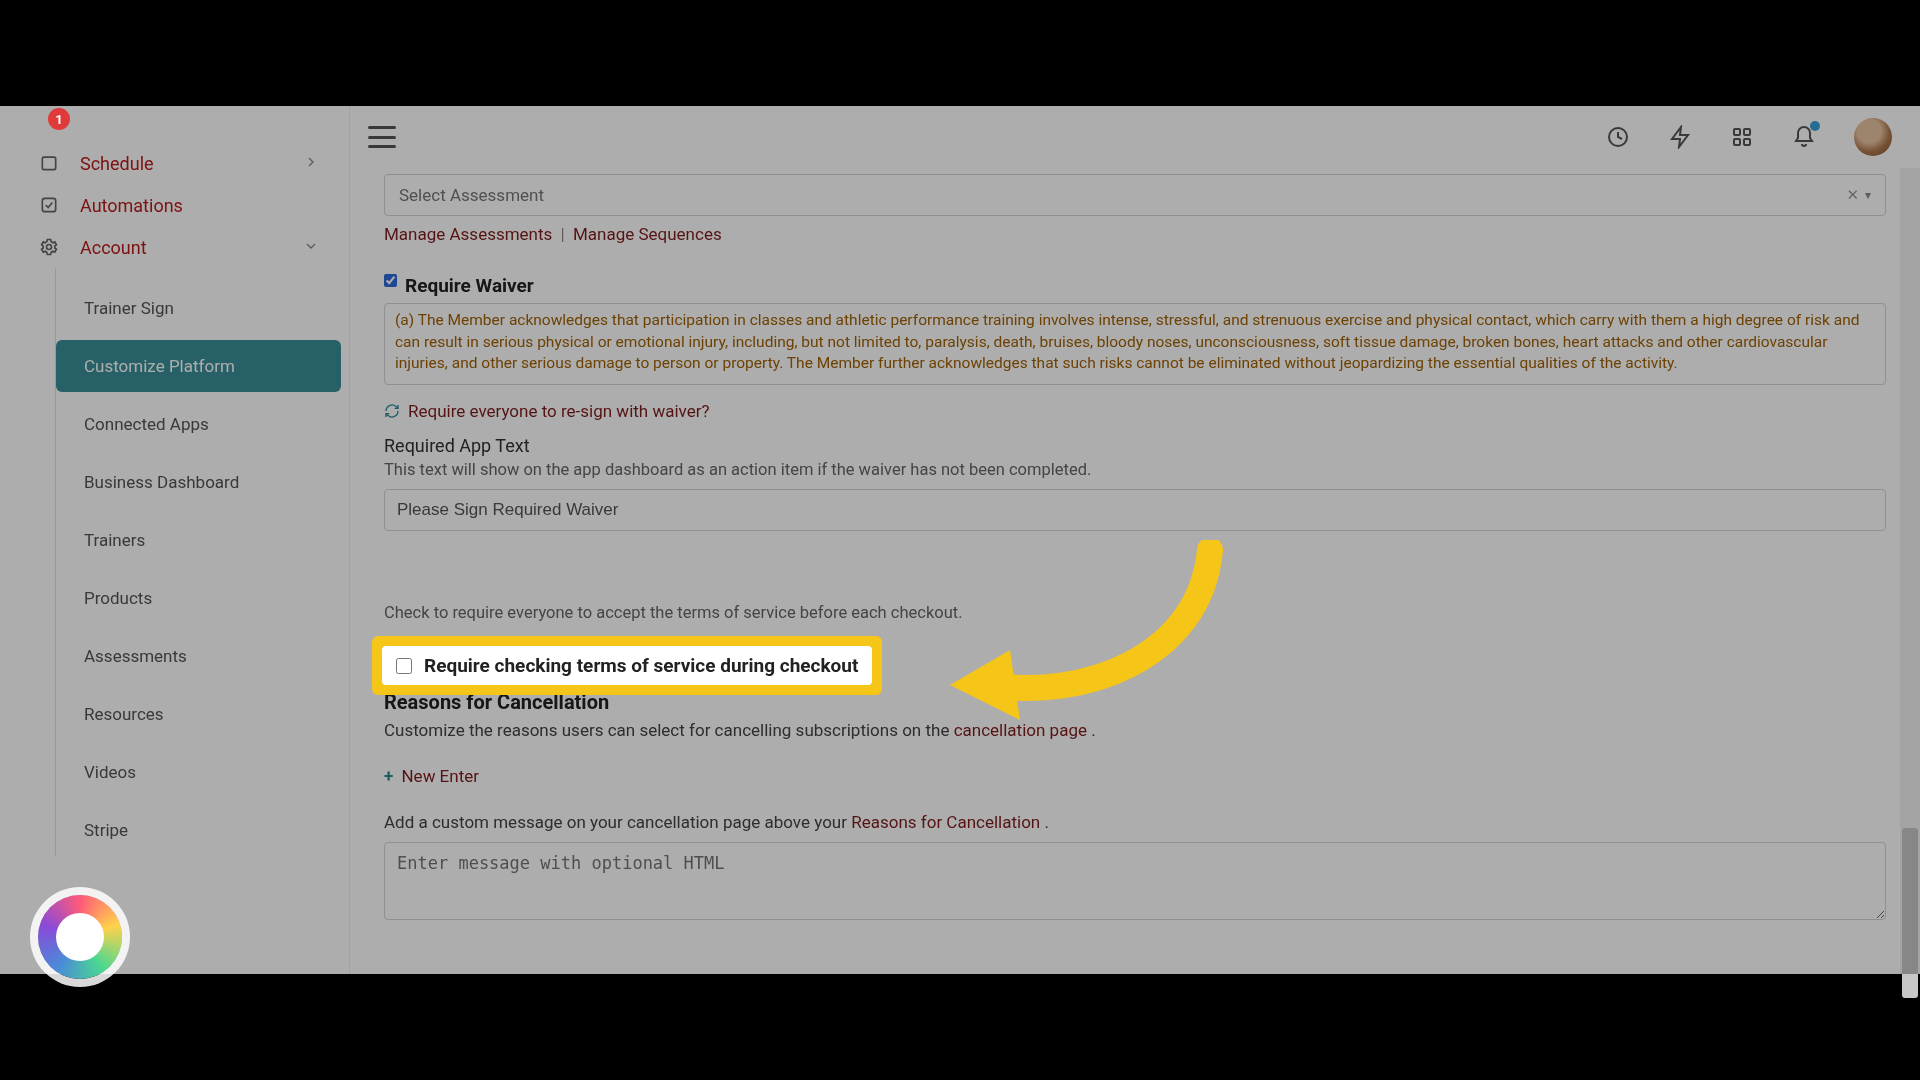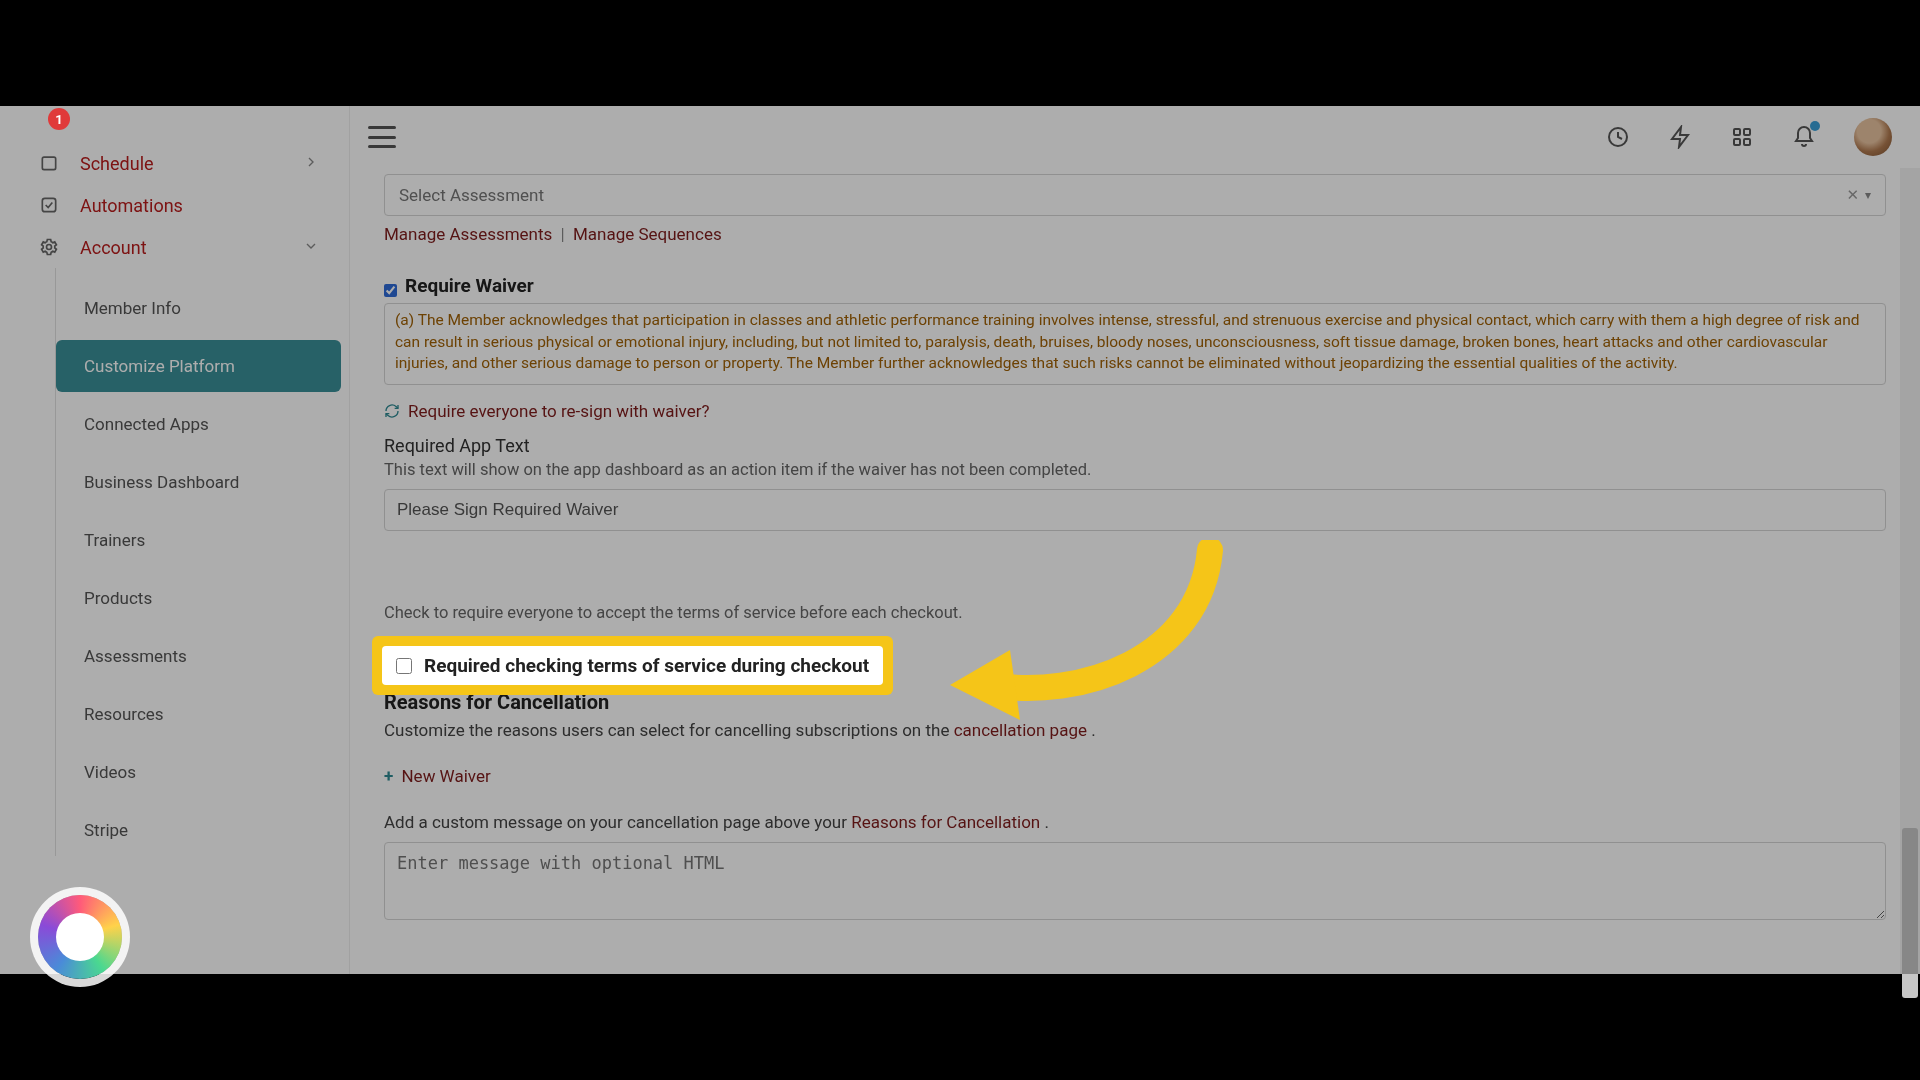--- a/index.html
+++ b/index.html
@@ -36,21 +36,21 @@
 
   .content { flex:1; overflow-y: auto; padding: 6px 34px 40px 34px; font-size: 17px; color:#444; }
 
   .select-wrap { position:relative; border:1px solid #d4d4d4; border-radius:4px; height:42px; display:flex; align-items:center; padding:0 14px; color:#777; font-size:17px; background:#fff; }
   .select-x { margin-left:auto; color:#999; font-size:15px; padding:0 6px; cursor:pointer;}
   .select-caret { color:#888; font-size:12px; cursor:pointer;}
 
   .link { color: #7f1d1d; cursor: pointer; }
   .sep { color: #888; padding: 0 4px; }
 
-  .section-check { margin-top: 30px; display:flex; align-items:flex-end; gap:8px; font-size:19px; font-weight:700; color:#222;}
+  .section-check { margin-top: 30px; display:flex; align-items:flex-start; gap:8px; font-size:19px; font-weight:700; color:#222;}
   .waiver-box { margin-top:6px; border:1px solid #d4d4d4; border-radius:4px; height:82px; overflow-y:scroll; padding:6px 10px; font-size:15.5px; color:#a16207; line-height:1.4; background:#fff;}
   .refresh-row { margin-top:16px; display:flex; align-items:center; gap:8px; }
   .refresh-row svg{ color:#2f8a93; }
 
   .field-label { margin-top:14px; font-size:18px; color:#333; }
   .help-text { margin-top:4px; color:#666; font-size:16.5px; }
   .text-input { margin-top:10px; width:100%; border:1px solid #d4d4d4; border-radius:4px; height:42px; padding:0 12px; font-size:17px; color:#555; }
   .textarea { margin-top:10px; width:100%; border:1px solid #d4d4d4; border-radius:4px; height:78px; padding:10px 12px; font-size:17px; color:#555; resize: both; }
 
   .highlight-box { position:absolute; z-index:70; }
@@ -110,21 +110,21 @@
         </span>
         <span>Account</span>
         <span class="chev">
           <svg viewBox="0 0 24 24" width="16" height="16" fill="none" stroke="currentColor" stroke-width="2">
               <polyline points="6 9 12 15 18 9"></polyline>
             </svg>
         </span>
       </div>
 
       <div class="subnav">
-        <div class="sub-item">Member Info</div>
+        <div class="sub-item">Trainer Sign</div>
         <div class="sub-item active">Customize Platform</div>
         <div class="sub-item">Connected Apps</div>
         <div class="sub-item">Business Dashboard</div>
         <div class="sub-item">Trainers</div>
         <div class="sub-item">Products</div>
         <div class="sub-item">Assessments</div>
         <div class="sub-item">Resources</div>
         <div class="sub-item">Videos</div>
         <div class="sub-item">Stripe</div>
       </div>
@@ -211,21 +211,21 @@
 
         <div class="reasons-h">Reasons for Cancellation</div>
         <div style="margin-top:6px;">
           <span>Customize the reasons users can select for cancelling subscriptions on the </span>
           <span class="link">cancellation page</span>
           <span> .</span>
         </div>
 
         <div class="mt26">
           <span class="plus">+</span>
-          <span class="link">New Waiver</span>
+          <span class="link">New Enter</span>
         </div>
 
         <div class="mt26">
           <span>Add a custom message on your cancellation page above your </span>
           <span class="link">Reasons for Cancellation</span>
           <span> .</span>
         </div>
         <textarea class="textarea" placeholder="Enter message with optional HTML" style=""></textarea>
 
       </div>
@@ -239,20 +239,20 @@
 
     <svg class="arrow-annot" style="left:930px; top:434px;" width="320" height="200" viewBox="0 0 320 200">
       <path d="M 280 10 C 270 120, 150 160, 60 145" stroke="#F5C518" stroke-width="26" fill="none" stroke-linecap="round"></path>
       <polygon points="20,145 80,110 90,180" fill="#F5C518"></polygon>
     </svg>
 
     <div class="highlight-box" style="left:372px; top:530px;">
       <div class="hb-outer">
         <div class="hb-inner">
           <input type="checkbox" style="">
-          <span>Required checking terms of service during checkout</span>
+          <span>Require checking terms of service during checkout</span>
         </div>
       </div>
     </div>
 
   </div>
 </div>
 <div class="letterbox-bottom"></div>
 
 </body></html>

